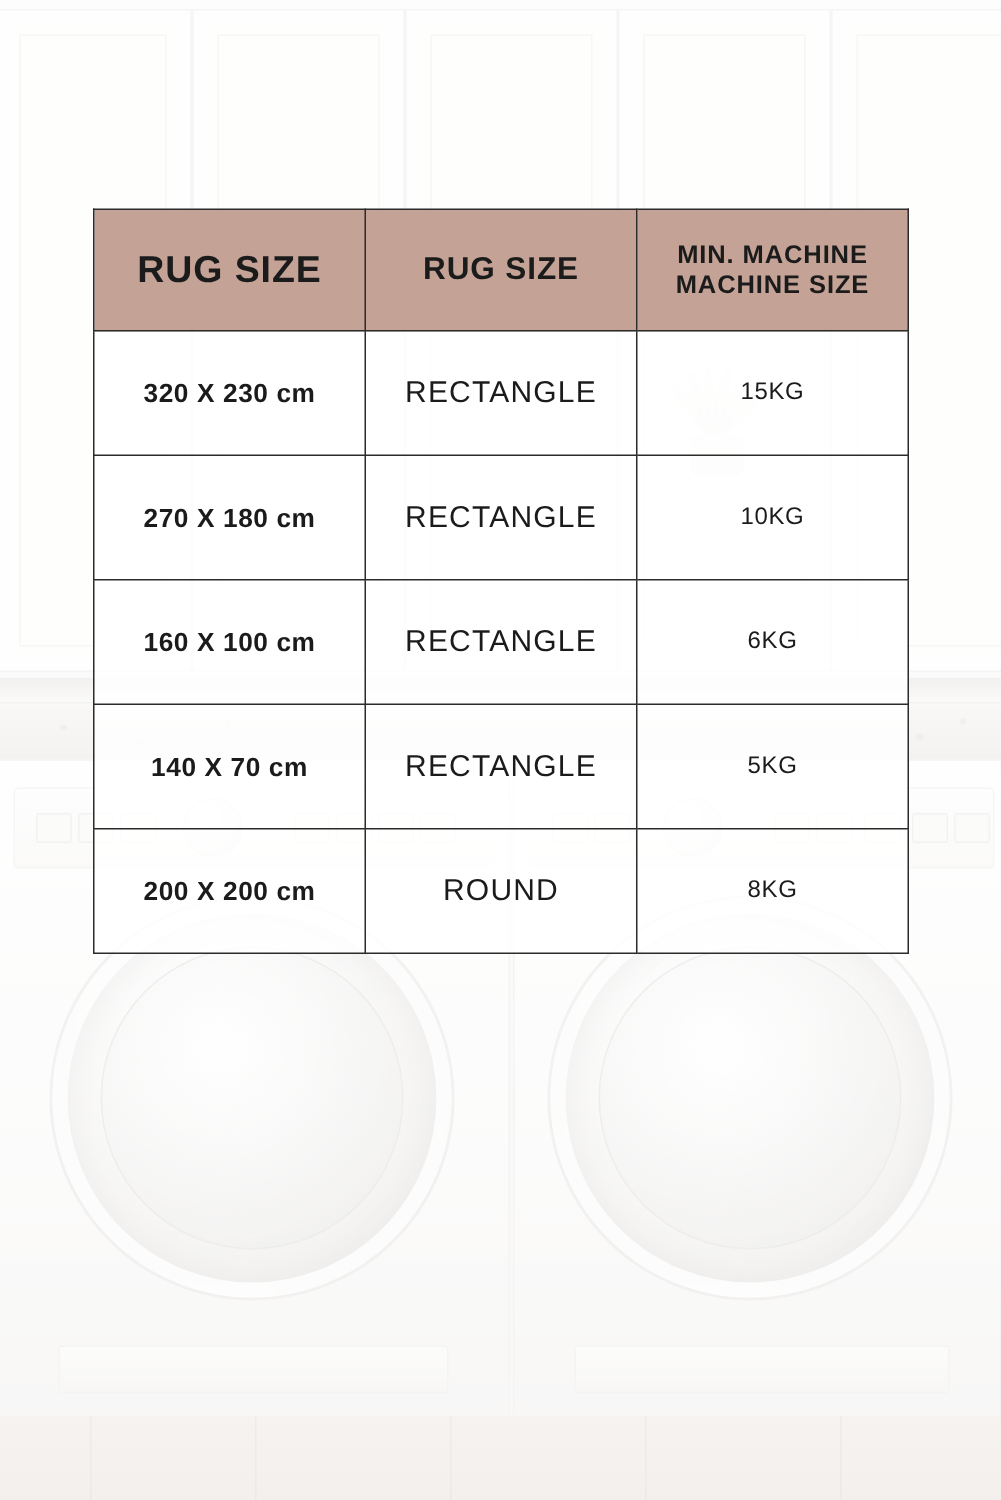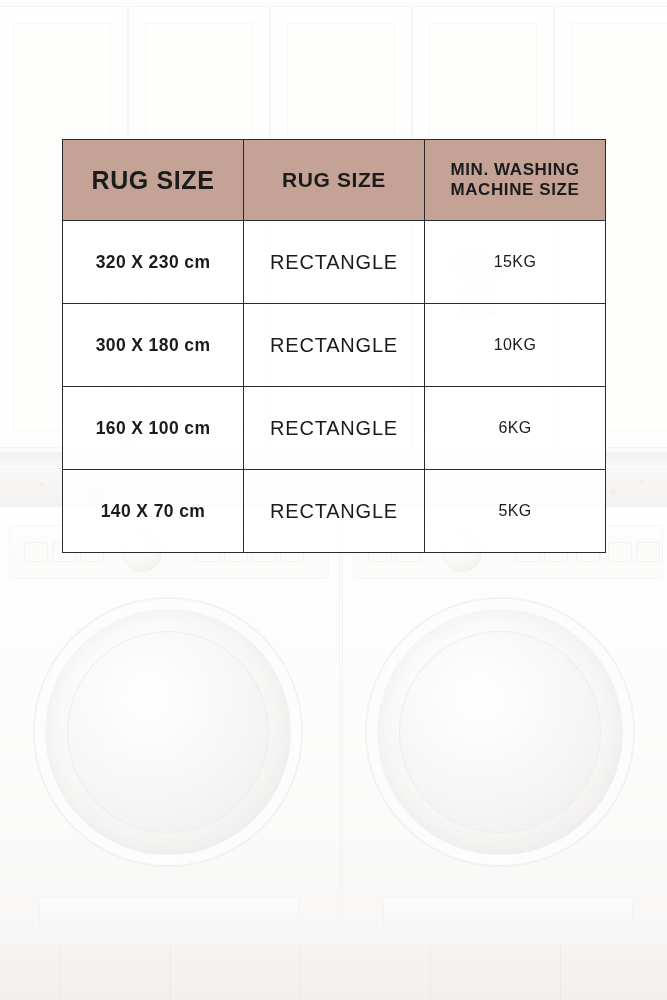--- a/index.html
+++ b/index.html
@@ -310,41 +310,46 @@
     <colgroup>
       <col class="c-a">
         <col class="c-b">
         <col class="c-c">
     </colgroup>
     <thead>
       <tr>
         <th class="col-a">RUG SIZE</th>
         <th class="col-b">RUG SIZE</th>
         <th class="col-c">
-          <span>MIN. WASHING</span><br>
+          <span>MIN. MACHINE</span><br>
           <span>MACHINE SIZE</span>
         </th>
       </tr>
     </thead>
     <tbody>
       <tr>
         <td class="cell-size">320 X 230 cm</td>
         <td class="cell-shape">RECTANGLE</td>
         <td class="cell-machine">15KG</td>
       </tr>
       <tr>
-        <td class="cell-size">300 X 180 cm</td>
+        <td class="cell-size">270 X 180 cm</td>
         <td class="cell-shape">RECTANGLE</td>
         <td class="cell-machine">10KG</td>
       </tr>
       <tr>
         <td class="cell-size">160 X 100 cm</td>
         <td class="cell-shape">RECTANGLE</td>
         <td class="cell-machine">6KG</td>
       </tr>
       <tr>
         <td class="cell-size">140 X 70 cm</td>
         <td class="cell-shape">RECTANGLE</td>
         <td class="cell-machine">5KG</td>
       </tr>
+      <tr>
+        <td class="cell-size">200 X 200 cm</td>
+        <td class="cell-shape">ROUND</td>
+        <td class="cell-machine">8KG</td>
+      </tr>
     </tbody>
   </table>
 </div>
 
 </body></html>

